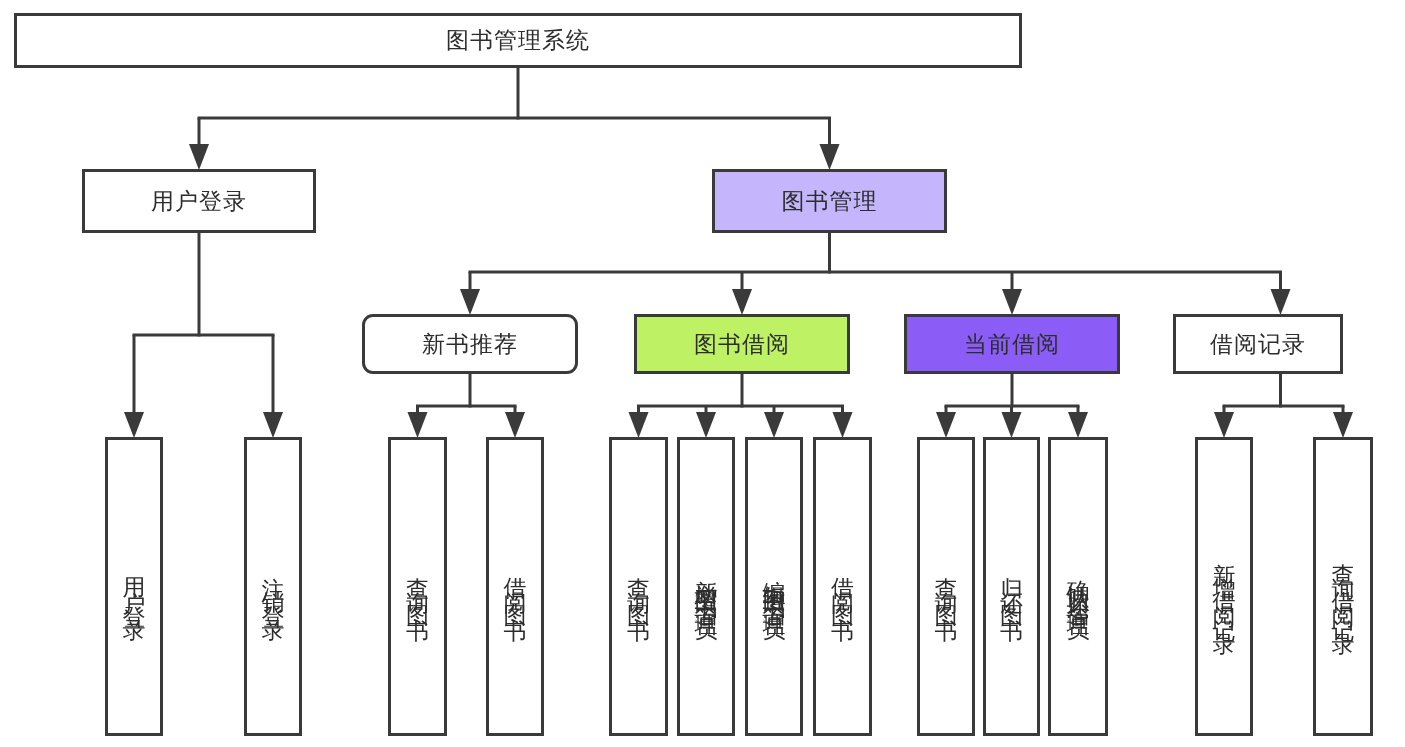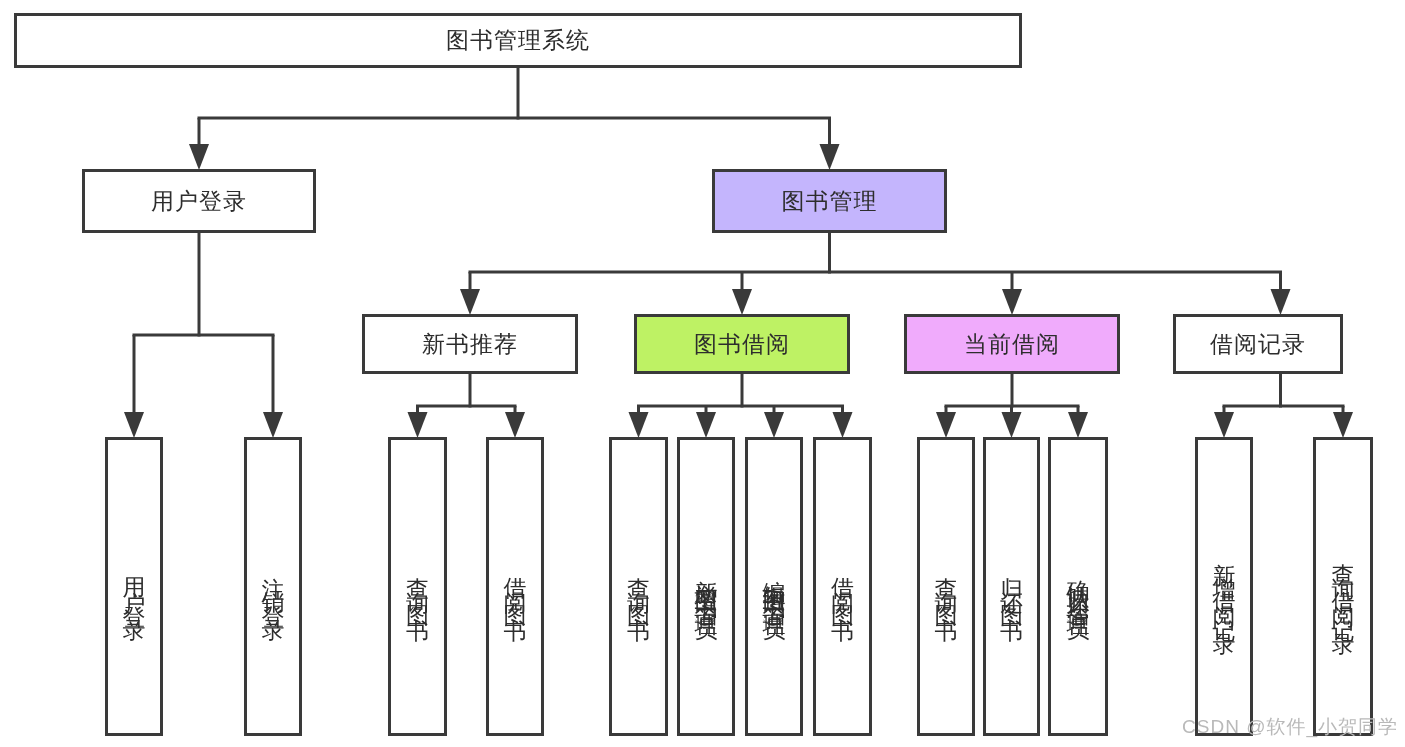--- a/index.html
+++ b/index.html
@@ -122,21 +122,21 @@
       </div>
       <div class="node node-v" style="left: 105px; top: 437px; width: 58px; height: 299px; border-color: rgb(58, 58, 58); background: rgb(255, 255, 255);">
         <span class="node-label" style="color: rgb(45, 45, 45); letter-spacing: 14px;">用户登录</span>
       </div>
       <div class="node node-v" style="left: 244px; top: 437px; width: 58px; height: 299px; border-color: rgb(58, 58, 58); background: rgb(255, 255, 255);">
         <span class="node-label" style="color: rgb(45, 45, 45); letter-spacing: 14px;">注销登录</span>
       </div>
       <div class="node node-h" style="left: 712px; top: 169px; width: 235px; height: 64px; border-color: rgb(58, 58, 58); background: #c4b5fd;">
         <span class="node-label" style="color: rgb(45, 45, 45);">图书管理</span>
       </div>
-      <div class="node node-h" style="left: 362px; top: 314px; width: 216px; height: 60px; border-color: rgb(58, 58, 58); background: rgb(255, 255, 255);">
+      <div class="node node-h" style="left: 362px; top: 314px; width: 216px; height: 60px; border-color: rgb(58, 58, 58); background: rgb(255, 255, 255); border-radius: 11px;">
         <span class="node-label" style="color: rgb(45, 45, 45);">新书推荐</span>
       </div>
       <div class="node node-v" style="left: 388px; top: 437px; width: 59px; height: 299px; border-color: rgb(58, 58, 58); background: rgb(255, 255, 255);">
         <span class="node-label" style="color: rgb(45, 45, 45); letter-spacing: 14px;">查询图书</span>
       </div>
       <div class="node node-v" style="left: 486px; top: 437px; width: 58px; height: 299px; border-color: rgb(58, 58, 58); background: rgb(255, 255, 255);">
         <span class="node-label" style="color: rgb(45, 45, 45); letter-spacing: 14px;">借阅图书</span>
       </div>
       <div class="node node-h" style="left: 634px; top: 314px; width: 216px; height: 60px; border-color: rgb(58, 58, 58); background: #bef264;">
         <span class="node-label" style="color: rgb(45, 45, 45);">图书借阅</span>
@@ -146,21 +146,21 @@
       </div>
       <div class="node node-v" style="left: 677px; top: 437px; width: 58px; height: 299px; border-color: rgb(58, 58, 58); background: rgb(255, 255, 255);">
         <span class="node-label" style="color: rgb(45, 45, 45); letter-spacing: 5.4px;">新增图书（管理员）</span>
       </div>
       <div class="node node-v" style="left: 745px; top: 437px; width: 58px; height: 299px; border-color: rgb(58, 58, 58); background: rgb(255, 255, 255);">
         <span class="node-label" style="color: rgb(45, 45, 45); letter-spacing: 5.4px;">编辑图书（管理员）</span>
       </div>
       <div class="node node-v" style="left: 813px; top: 437px; width: 59px; height: 299px; border-color: rgb(58, 58, 58); background: rgb(255, 255, 255);">
         <span class="node-label" style="color: rgb(45, 45, 45); letter-spacing: 14px;">借阅图书</span>
       </div>
-      <div class="node node-h" style="left: 904px; top: 314px; width: 216px; height: 60px; border-color: rgb(58, 58, 58); background: #f0abfc;">
+      <div class="node node-h" style="left: 904px; top: 314px; width: 216px; height: 60px; border-color: rgb(58, 58, 58); background: #8b5cf6;">
         <span class="node-label" style="color: rgb(45, 45, 45);">当前借阅</span>
       </div>
       <div class="node node-v" style="left: 917px; top: 437px; width: 58px; height: 299px; border-color: rgb(58, 58, 58); background: rgb(255, 255, 255);">
         <span class="node-label" style="color: rgb(45, 45, 45); letter-spacing: 14px;">查询图书</span>
       </div>
       <div class="node node-v" style="left: 983px; top: 437px; width: 57px; height: 299px; border-color: rgb(58, 58, 58); background: rgb(255, 255, 255);">
         <span class="node-label" style="color: rgb(45, 45, 45); letter-spacing: 14px;">归还图书</span>
       </div>
       <div class="node node-v" style="left: 1048px; top: 437px; width: 60px; height: 299px; border-color: rgb(58, 58, 58); background: rgb(255, 255, 255);">
         <span class="node-label" style="color: rgb(45, 45, 45); letter-spacing: 5.4px;">确认归还（管理员）</span>
@@ -168,14 +168,13 @@
       <div class="node node-h" style="left: 1173px; top: 314px; width: 170px; height: 60px; border-color: rgb(58, 58, 58); background: rgb(255, 255, 255);">
         <span class="node-label" style="color: rgb(45, 45, 45);">借阅记录</span>
       </div>
       <div class="node node-v" style="left: 1195px; top: 437px; width: 58px; height: 299px; border-color: rgb(58, 58, 58); background: rgb(255, 255, 255);">
         <span class="node-label" style="color: rgb(45, 45, 45); letter-spacing: 14px;">新增借阅记录</span>
       </div>
       <div class="node node-v" style="left: 1313px; top: 437px; width: 60px; height: 299px; border-color: rgb(58, 58, 58); background: rgb(255, 255, 255);">
         <span class="node-label" style="color: rgb(45, 45, 45); letter-spacing: 14px;">查询借阅记录</span>
       </div>
     </div>
-  <div id="watermark" style="color: rgb(185, 185, 185);">CSDN @软件_小贺同学</div>
 </div>
 
 </body></html>

